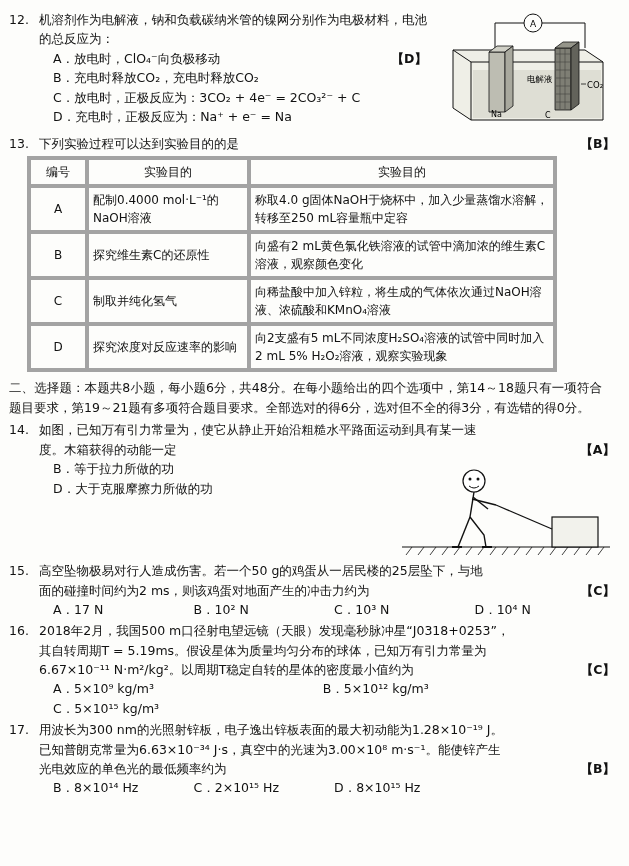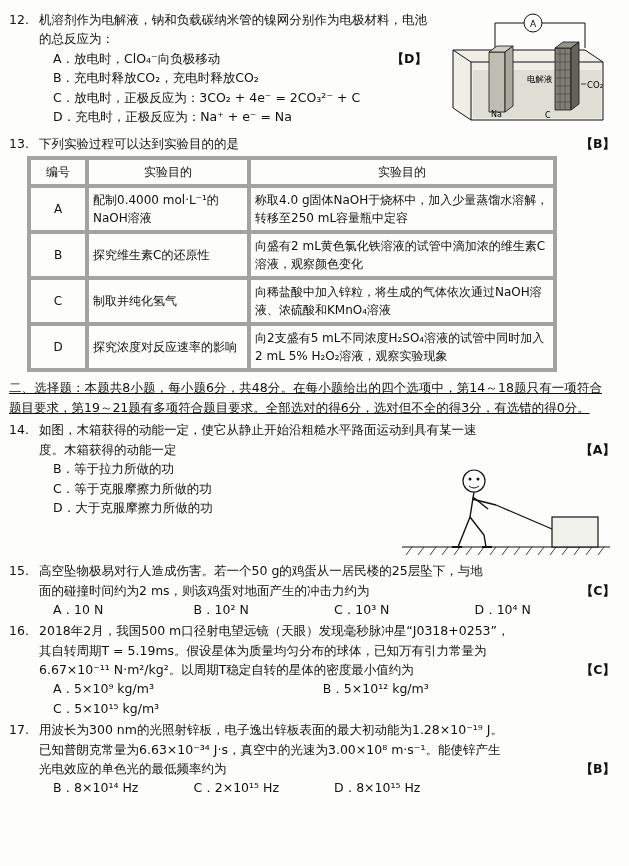--- a/index.html
+++ b/index.html
@@ -81,21 +81,20 @@
     width:215px;
     height:100px;
     margin:0 0 0 6px;
     position:relative;
   }
   .sec-head{
     font-size:12.5px;
     line-height:1.6;
     margin:6px 13px 2px 0;
     text-align:justify;
-    text-decoration:underline;
   }
   .clr{ clear:both; }
 </style>
 </head>
 <body>
 
 <div class="page">
 
   <div class="q">
     <div class="qnum">12.</div>
@@ -200,21 +199,21 @@
   </tbody>
     </table>
 
   <div class="sec-head">
     <span>二、选择题：</span><span>本题共8小题，每小题6分，共48分。在每小题给出的四个选项中，第14～18题只有一项符合题目要求，第19～21题有多项符合题目要求。全部选对的得6分，选对但不全的得3分，有选错的得0分。</span>
   </div>
 
   <div class="q">
     <div class="qnum">14.</div>
     <div class="qbody">
-      <div class="txt">如图，木箱获得的动能一定，使它从静止开始沿粗糙水平路面运动到具有某一速</div>
+      <div class="txt">如图，已知万有引力常量为，使它从静止开始沿粗糙水平路面运动到具有某一速</div>
       <div class="txt">
         <span class="ans">【A】</span>
         <span>度。木箱获得的动能一定</span>
       </div>
 
       <div class="fig-cart">
         <svg width="215" height="100" viewBox="0 0 215 100">
 
           <path d="M2 88 H210" stroke="#111" stroke-width="1.2"></path>
           <g stroke="#111" stroke-width="0.8">
@@ -254,37 +253,36 @@
           <path d="M70 58 L58 88" stroke="#111" stroke-width="1.4" fill="none"></path>
           <path d="M70 58 L84 76 L86 88" stroke="#111" stroke-width="1.4" fill="none"></path>
 
           <path d="M52 88 H62" stroke="#111" stroke-width="2"></path>
           <path d="M82 88 H92" stroke="#111" stroke-width="2"></path>
         </svg>
       </div>
 
       <div class="opts-col">
         <div>B．等于拉力所做的功</div>
-        <div>C．等于克服摩擦力所做的功</div>
         <div>D．大于克服摩擦力所做的功</div>
       </div>
       <div class="clr"></div>
     </div>
   </div>
 
   <div class="q">
     <div class="qnum">15.</div>
     <div class="qbody">
       <div class="txt">高空坠物极易对行人造成伤害。若一个50 g的鸡蛋从一居民楼的25层坠下，与地</div>
       <div class="txt">
         <span class="ans">【C】</span>
         <span>面的碰撞时间约为2 ms，则该鸡蛋对地面产生的冲击力约为</span>
       </div>
       <div class="opt-row w4">
-        <span>A．10 N</span>
+        <span>A．17 N</span>
         <span>B．10² N</span>
         <span>C．10³ N</span>
         <span>D．10⁴ N</span>
       </div>
     </div>
   </div>
 
   <div class="q">
     <div class="qnum">16.</div>
     <div class="qbody">

